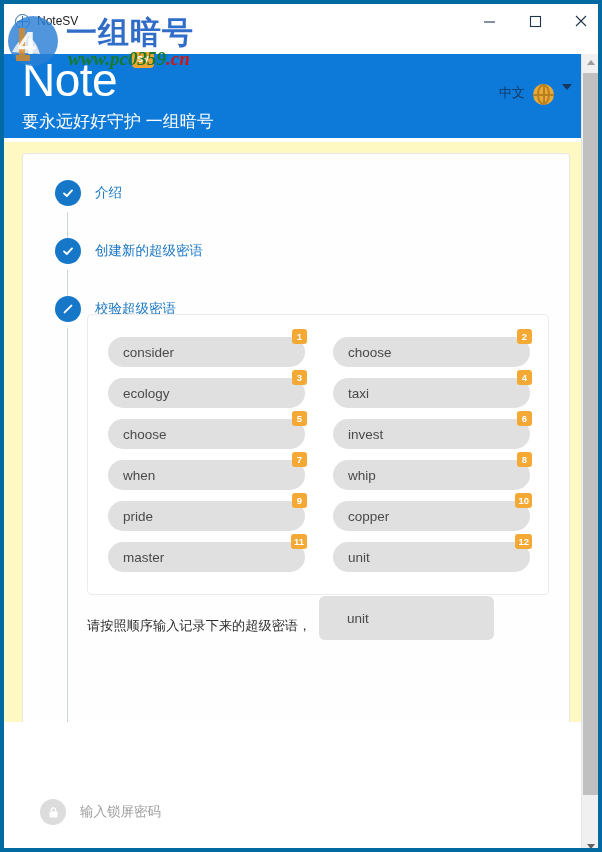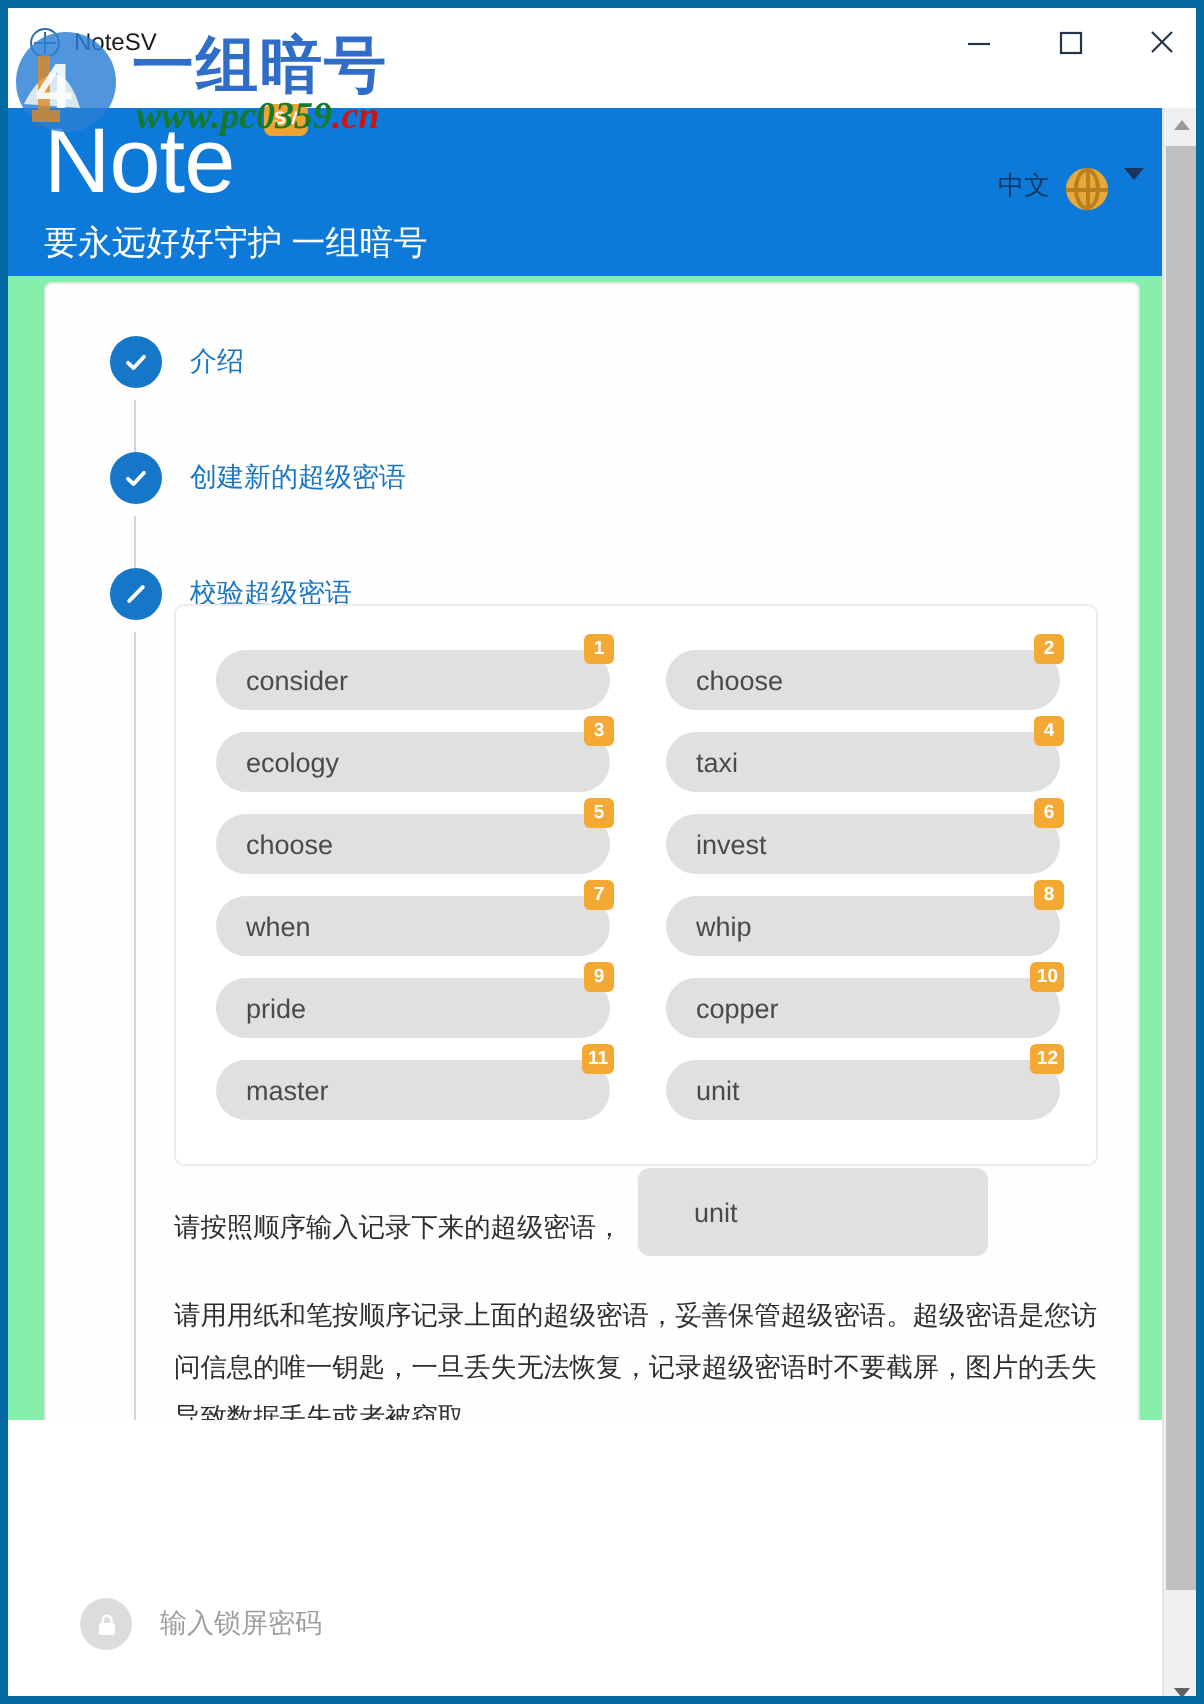--- a/index.html
+++ b/index.html
@@ -244,24 +244,24 @@
     position: absolute;
     left: 1px; top: 19px;
     width: 15px;
     height: 722px;
     background: #c0c0c0;
   }
 
   
   .content {
     position: absolute;
-    left: 0; top: 126px;
+    left: 0; top: 138px;
     width: 584px;
     height: 580px;
-    background: #86efac;
+    background: #fef9c3;
     overflow: hidden;
   }
 
   .card {
     position: absolute;
     left: 18px; top: 11px;
     width: 548px;
     min-height: 705px;
     background: #fefefe;
     border: 1px solid #e6e6e6;
@@ -563,21 +563,20 @@
             <span class="chip-badge">12</span>
           </div>
         </div>
       </div>
 
       <div class="float-chip">
         <span class="chip-text">unit</span>
       </div>
 
       <div class="para p1">请按照顺序输入记录下来的超级密语，</div>
-      <div class="para p2">请用用纸和笔按顺序记录上面的超级密语，妥善保管超级密语。超级密语是您访问信息的唯一钥匙，一旦丢失无法恢复，记录超级密语时不要截屏，图片的丢失导致数据丢失或者被窃取。</div>
 
       <div class="btn-row">
         <span class="btn-link">重新开始</span>
       </div>
 
     </div>
   </div>
 
   <div class="bottom-step">
     <div class="step-dot">

